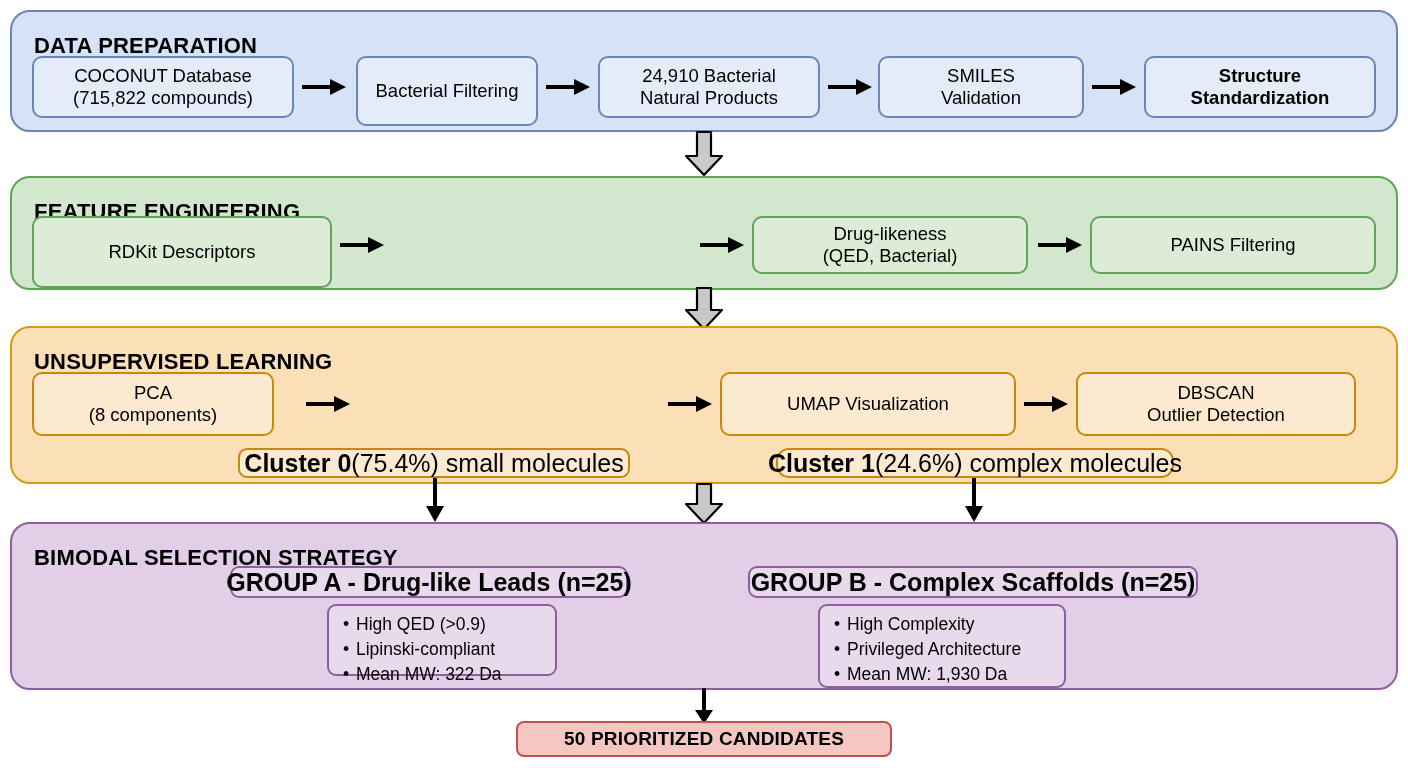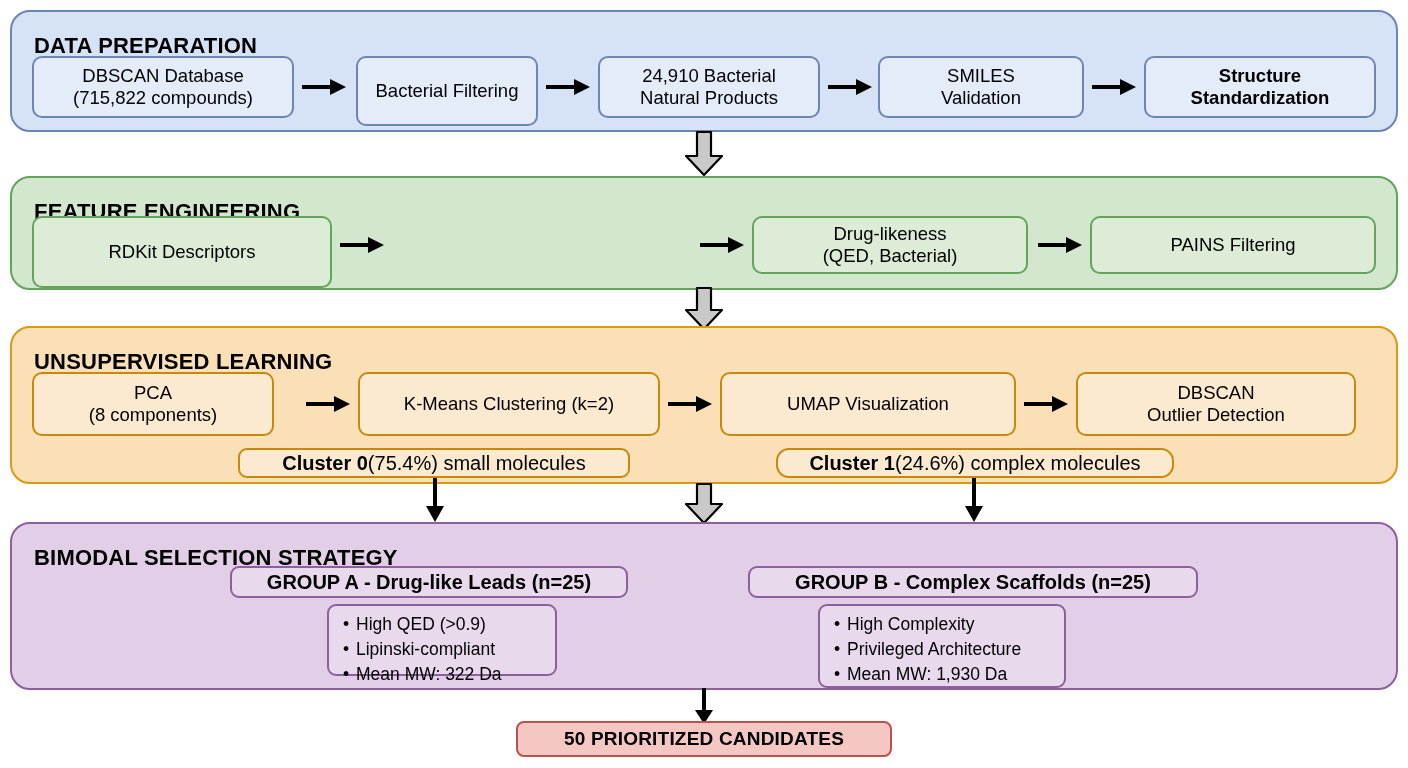--- a/index.html
+++ b/index.html
@@ -65,21 +65,21 @@
 
   
   .pill {
     position: absolute;
     box-sizing: border-box;
     border-radius: 9px;
     border: 2px solid;
     display: flex;
     align-items: center;
     justify-content: center;
-    font-size: 20px;
+    font-size: 25px;
     white-space: nowrap;
     padding: 0 10px;
   }
   .pill-orange { background: #fcead0; border-color: #c8890a; }
   .pill-purple { background: #e8d9ed; border-color: #8d5f9c; }
 
   
   .bullets {
     position: absolute;
     box-sizing: border-box;
@@ -119,21 +119,21 @@
 <body>
 
 <div id="canvas">
 
   <div class="band band-blue" style="left:10px; top:10px; width:1388px; height:122px;">
     <div class="band-title">DATA PREPARATION</div>
   </div>
 
   <div class="node node-blue" style="left:32px; top:56px; width:262px; height:62px;">
     <div>
-      <span>DBSCAN Database</span>
+      <span>COCONUT Database</span>
       <span>(715,822 compounds)</span>
     </div>
   </div>
 
   <div class="arrow-h" style="left:302px; top:77px;">
     <svg width="44" height="20" viewBox="0 0 44 20">
       <line x1="0" y1="10" x2="30" y2="10" stroke="#000" stroke-width="4"></line>
       <polygon points="28,2 44,10 28,18" fill="#000"></polygon>
     </svg>
   </div>
@@ -254,25 +254,20 @@
     </div>
   </div>
 
   <div class="arrow-h" style="left:306px; top:394px;">
     <svg width="44" height="20" viewBox="0 0 44 20">
       <line x1="0" y1="10" x2="30" y2="10" stroke="#000" stroke-width="4"></line>
       <polygon points="28,2 44,10 28,18" fill="#000"></polygon>
     </svg>
   </div>
 
-  <div class="node node-orange" style="left:358px; top:372px; width:302px; height:64px;">
-    <div>
-      <span>K-Means Clustering (k=2)</span>
-    </div>
-  </div>
 
   <div class="arrow-h" style="left:668px; top:394px;">
     <svg width="44" height="20" viewBox="0 0 44 20">
       <line x1="0" y1="10" x2="30" y2="10" stroke="#000" stroke-width="4"></line>
       <polygon points="28,2 44,10 28,18" fill="#000"></polygon>
     </svg>
   </div>
 
   <div class="node node-orange" style="left:720px; top:372px; width:296px; height:64px;">
     <div>

